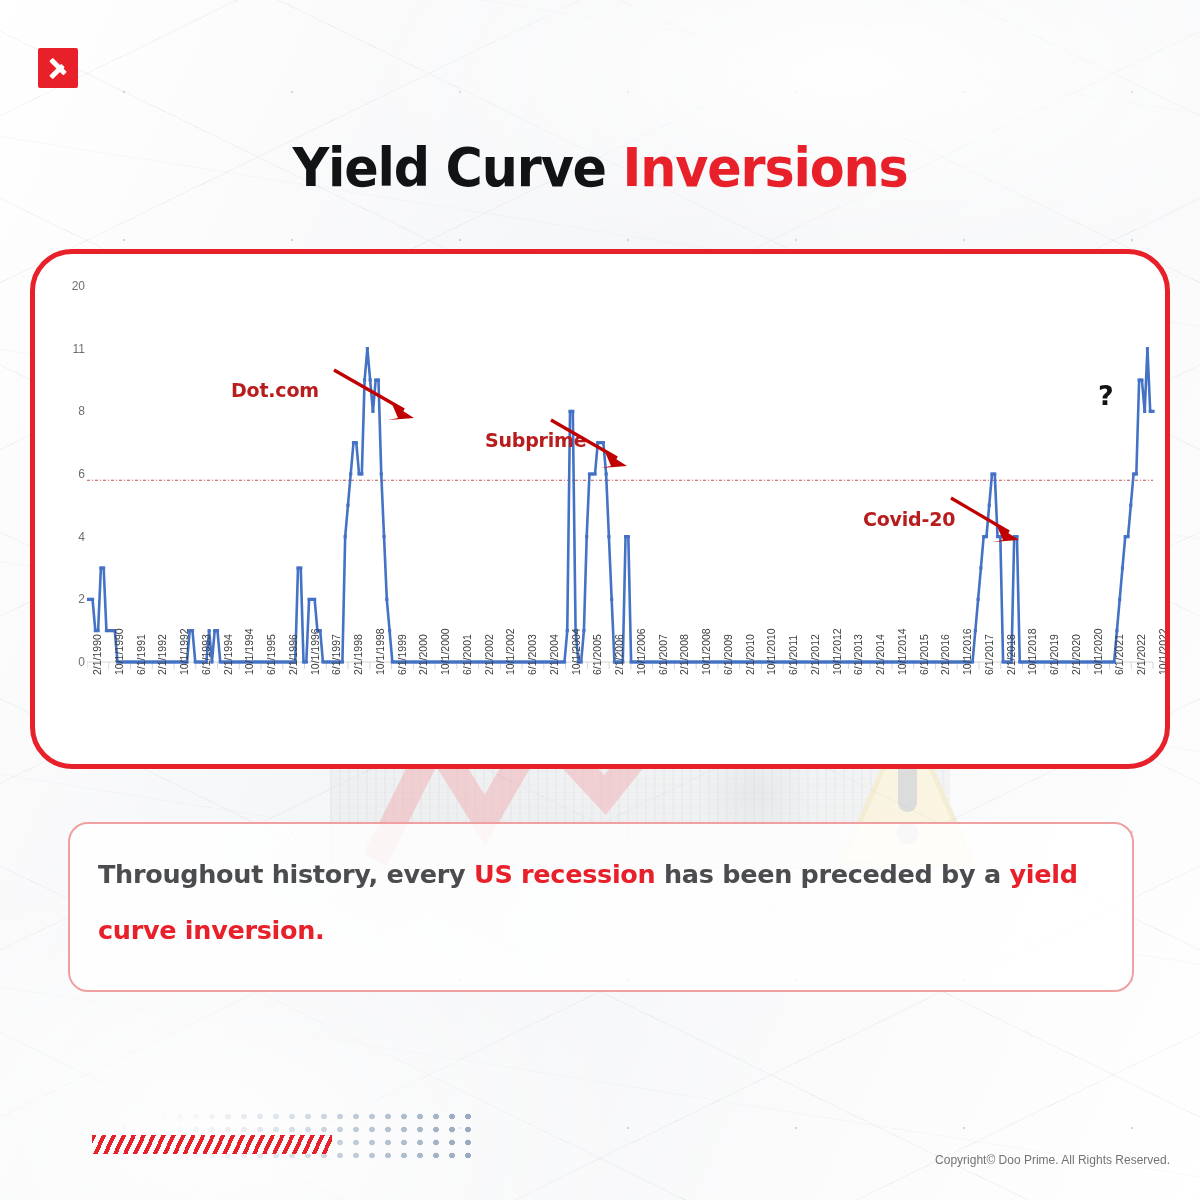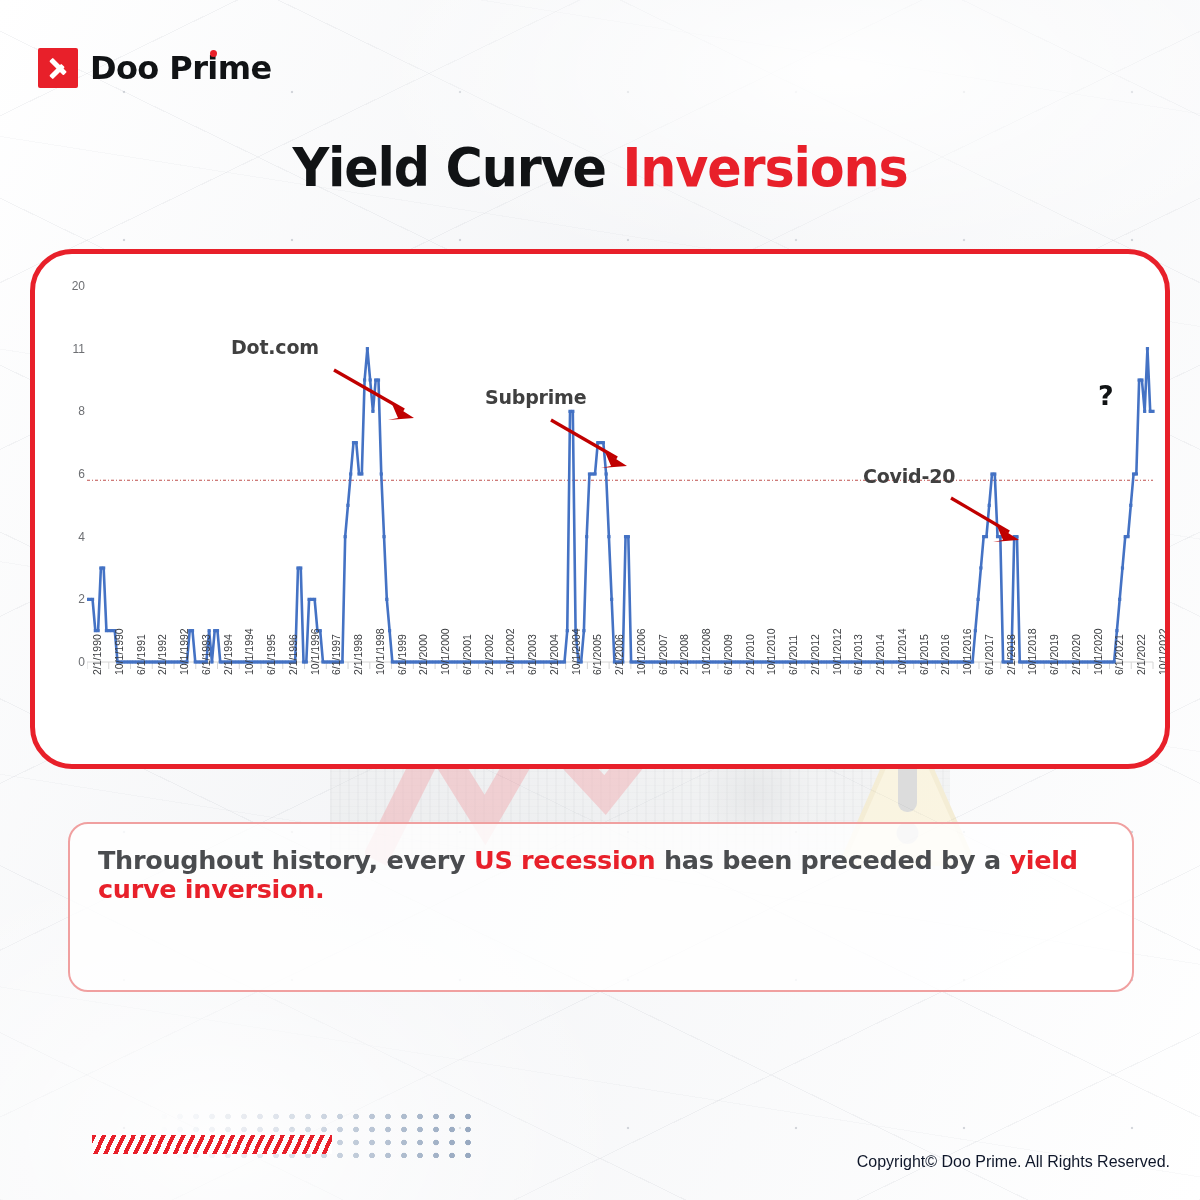--- a/index.html
+++ b/index.html
@@ -146,44 +146,45 @@
     white-space: nowrap;
     transform-origin: left top;
     transform: rotate(-90deg);
     font-weight: 400;
   }
 
   .annot {
     position:absolute;
     font-family:"DejaVu Sans", sans-serif;
     font-weight:700;
-    color:#404040;
+    color:#b91c1c;
     font-size: 19px;
     letter-spacing:-.2px;
+    margin-top:43px;
   }
   .qmark {
     position:absolute;
     font-family:"DejaVu Sans", sans-serif;
     font-weight:700; font-size: 27px; color:#111315;
   }
 
   
   .caption {
     position:absolute; left: 68px; top: 822px;
     width: 1066px; height: 170px;
     border: 2px solid #f0a0a0;
     border-radius: 20px;
     background: rgba(255,255,255,.80);
     padding: 22px 28px 0 28px;
   }
   .cap-line {
     font-family:"DejaVu Sans", sans-serif;
     font-weight: 700;
     font-size: 25.5px;
-    line-height: 29px;
+    line-height: 56px;
     color: #4a4c4f;
     letter-spacing: -.3px;
   }
   .cap-line .red { color:#E8202A; }
 
   
   .deco-dots {
     position:absolute; left: 156px; top: 1110px;
     width: 320px; height: 48px;
     background-image: radial-gradient(circle, #8fa2bb 2.6px, rgba(0,0,0,0) 3.1px);
@@ -193,22 +194,22 @@
     opacity:.95;
   }
   .deco-stripes {
     position:absolute; left: 92px; top: 1135px;
     width: 240px; height: 19px;
     background: repeating-linear-gradient(115deg, #E8202A 0 4px, #ffffff 4px 9px);
   }
   .footer {
     position:absolute; right: 30px; top: 1153px;
     font-family:"Liberation Sans", sans-serif;
-    font-size: 16px;
-    color: #0f172a;
+    font-size: 12px;
+    color: #737373;
   }
 </style>
 </head>
 <body>
 
 <div class="page">
 
   <div class="bg-iso"></div>
   <div class="bg-nodes"></div>
   <div class="bg-sheen"></div>
@@ -223,24 +224,20 @@
       <path d="M67 8 L130 150 Q133 158 124 158 L11 158 Q2 158 5 150 Z" fill="#FBE9A8" stroke="#E9D080" stroke-width="5"></path>
       <rect x="58" y="48" width="19" height="58" rx="9" fill="#9a9a96"></rect>
       <circle cx="67.5" cy="127" r="11" fill="#9a9a96"></circle>
     </svg>
   </div>
 
   <div class="logo">
     <div class="logo-mark">
       <div class="slash-a"></div>
       <div class="slash-b"></div>
-    </div>
-    <div class="logo-text">
-      <span>Doo Prime</span>
-      <span class="i-dot"></span>
     </div>
   </div>
 
   <div class="title">
     <span>Yield Curve </span><span class="accent">Inversions</span>
   </div>
 
   <div class="chart-card">
     <div class="plot-wrap">
       <div class="y-axis-col" id="yaxis">

